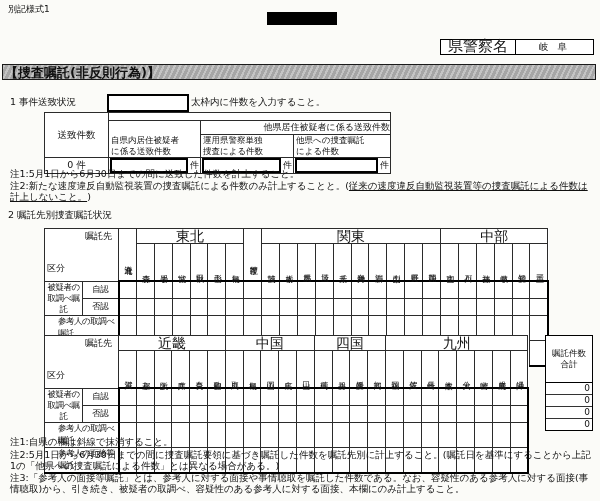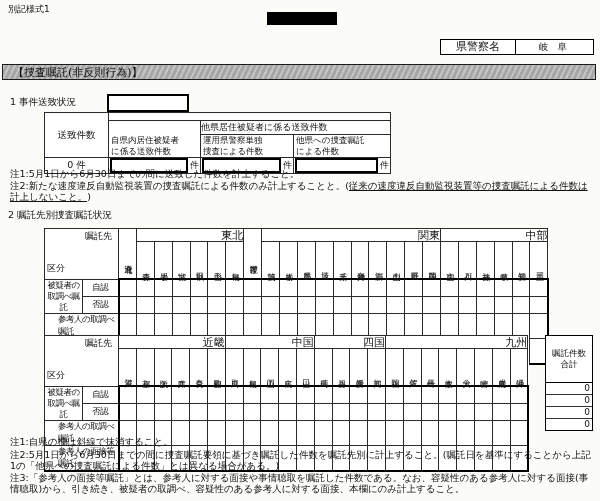--- a/index.html
+++ b/index.html
@@ -8,61 +8,61 @@
     background:#fbfbf8;color:#111;
     font-family:"DejaVu Sans","Liberation Sans",sans-serif;
   }
   .abs{position:absolute;}
   
   .form-label{left:8px;top:3px;font-size:9px;}
   .title-row{left:0;top:12px;width:600px;display:flex;justify-content:center;align-items:center;}
   .title-text{font-size:11px;font-weight:bold;letter-spacing:.5px;}
   .redaction{width:70px;height:13px;background:#000;margin-left:3px;}
   .kenkei{left:440px;top:39px;width:152px;height:14px;border:1px solid #000;display:flex;background:#fff;}
-  .kenkei .k1{width:74px;border-right:1px solid #000;text-align:center;font-size:11px;line-height:13px;}
+  .kenkei .k1{width:74px;border-right:1px solid #000;text-align:center;font-size:15px;line-height:13px;}
   .kenkei .k2{flex:1;text-align:center;font-size:9.5px;line-height:13px;letter-spacing:3px;}
   .section-bar{
     left:2px;top:64px;width:594px;height:16px;border:1px solid #1a1a1a;
     background:#b3b3b3;
     background-image:repeating-linear-gradient(115deg,rgba(255,255,255,.22) 0 2px,rgba(0,0,0,.07) 2px 5px);
-    font-size:11px;font-weight:normal;line-height:16px;padding-left:10px;box-sizing:border-box;
+    font-size:13px;font-weight:bold;line-height:16px;padding-left:2px;box-sizing:border-box;
   }
   
   .s1-head{left:10px;top:95px;width:580px;height:16px;}
   .s1-head .lbl1{position:absolute;left:0;top:1px;font-size:9.5px;}
   .s1-head .inputbox{position:absolute;left:97px;top:-1px;width:78px;height:14px;border:2px solid #000;background:#fff;}
   .s1-head .instr{position:absolute;left:181px;top:1px;font-size:9.5px;}
   table.s1table{position:absolute;left:44px;top:112px;border-collapse:collapse;table-layout:fixed;background:#fff;}
   table.s1table td{border:1px solid #2b2b2b;padding:0;font-weight:normal;vertical-align:middle;}
   .s1table .striprow{height:8px;}
   .s1table .hrow1{height:12px;}
   .s1table .hrow2{height:21px;}
   .s1table .drow{height:15px;}
   .s1table .c-send{text-align:center;font-size:9.5px;}
   .s1table .c-own{vertical-align:bottom;text-align:left;font-size:8.5px;line-height:1.25;white-space:pre-line;padding:0 0 1px 2px;}
-  .s1table .c-other{text-align:left;font-size:9px;}
+  .s1table .c-other{text-align:right;font-size:9px;}
   .s1table .c-sub{vertical-align:bottom;text-align:left;font-size:8.5px;line-height:1.25;white-space:pre-line;padding:0 0 1px 2px;}
   .s1table .d-total{text-align:center;font-size:9.5px;}
   .s1table .d-box{padding:0 1px;}
   .boxwrap{display:flex;align-items:center;}
   .thickbox{flex:1;height:11px;border:2px solid #000;background:#fff;}
   .unit{font-size:9px;margin-left:2px;white-space:nowrap;}
   .s1-notes{left:10px;top:168px;width:584px;font-size:9.5px;line-height:11px;}
   .s1-notes p{margin:0 0 1px 0;}
   .uline{text-decoration:underline;}
   
   .s2-head{left:8px;top:209px;font-size:9.5px;}
   .ptable-mount-0{left:44px;top:228px;}
   .ptable-mount-1{left:44px;top:335px;}
   table.ptable{border-collapse:collapse;table-layout:fixed;background:#fff;}
   table.ptable th,table.ptable td{border:1px solid #2b2b2b;padding:0;font-weight:normal;}
   .ptable tr.region-row{height:13px;}
   .ptable tr.pref-row th{height:36px;}
   .ptable tbody tr{height:12px;}
-  .ptable th.region{font-size:11px;text-align:right;line-height:1;border-radius:6px;}
+  .ptable th.region{font-size:14px;text-align:center;line-height:1;border-radius:6px;}
   .ptable th.vpref{vertical-align:middle;text-align:center;}
   .vtxt{writing-mode:vertical-rl;text-orientation:upright;display:inline-block;font-size:8px;line-height:1;letter-spacing:0;}
   .ptable th.corner{vertical-align:top;}
   .cornerbox{display:flex;flex-direction:column;justify-content:space-between;height:47px;}
   .corner-top{text-align:right;font-size:9px;padding:1px 6px 0 0;}
   .corner-bottom{text-align:left;font-size:9px;padding:0 0 1px 2px;font-family:Liberation Serif, serif;}
   .ptable th.lbl{font-size:8.5px;text-align:center;letter-spacing:-0.5px;}
   .ptable th.lbl.main{white-space:pre-line;line-height:1.3;}
   .ptable th.lbl.wide{text-align:left;padding-left:13px;}
   .ptable td.cell{background:#fff;}
@@ -92,20 +92,21 @@
 <div class="abs kenkei">
   <div class="k1">県警察名</div>
   <div class="k2">岐 阜</div>
 </div>
 
 <div class="abs section-bar">【捜査嘱託(非反則行為)】</div>
 
 <div class="abs s1-head">
   <span class="lbl1">1 事件送致状況</span>
   <span class="inputbox"></span>
+  <span class="instr">太枠内に件数を入力すること。</span>
 </div>
 
 <table class="s1table">
   <colgroup>
       <col style="width:64px">
       <col style="width:92px">
       <col style="width:93px">
       <col style="width:97px">
     </colgroup>
   <tbody>

